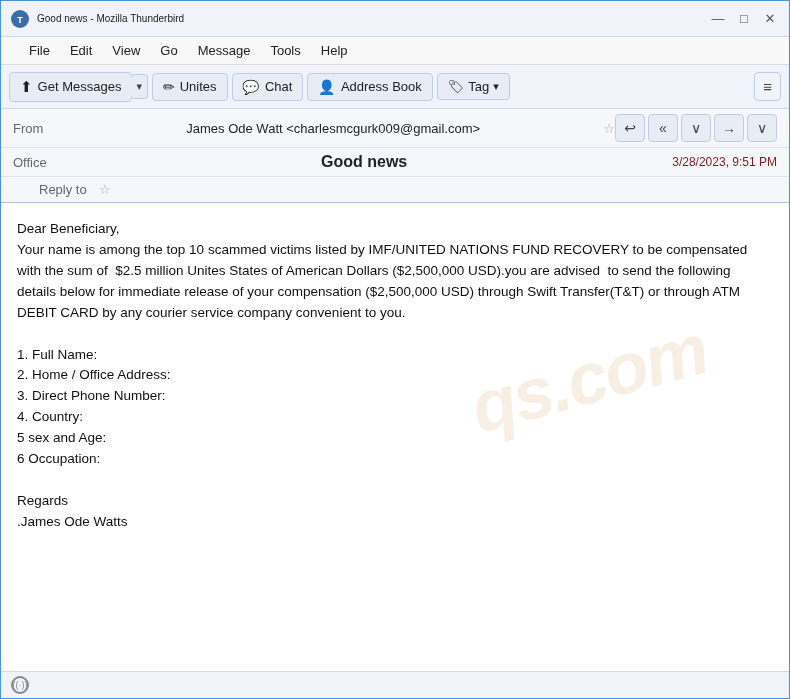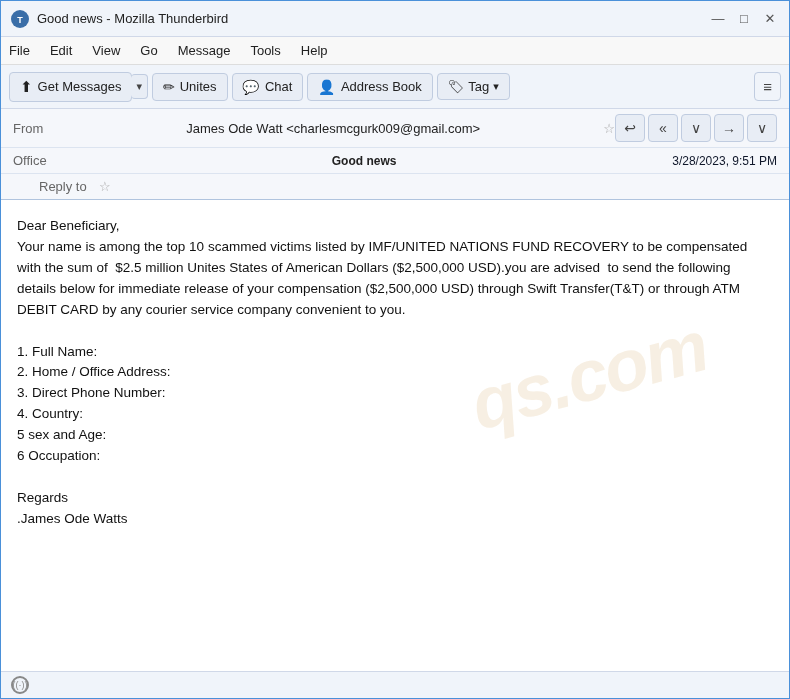--- a/index.html
+++ b/index.html
@@ -43,21 +43,21 @@
       background: #3a6ea8;
       border-radius: 50%;
       display: flex;
       align-items: center;
       justify-content: center;
       color: white;
       font-size: 10px;
       font-weight: bold;
     }
     .title-bar-text {
-      font-size: 13px;
+      font-size: 10px;
       color: #222;
     }
     .title-bar-controls {
       display: flex;
       gap: 8px;
       align-items: center;
     }
     .win-btn {
       width: 18px;
       height: 18px;
@@ -67,21 +67,21 @@
       justify-content: center;
       font-size: 13px;
       color: #555;
     }
 
     
     .menu-bar {
       background: #f8f8f8;
       display: flex;
       align-items: center;
-      padding: 3px 0;
+      padding: 3px 20px;
       border-bottom: 1px solid #ddd;
       gap: 4px;
     }
     .menu-item {
       padding: 3px 8px;
       cursor: pointer;
       font-size: 13px;
       color: #222;
       border-radius: 3px;
     }
@@ -161,23 +161,23 @@
       color: #666;
       min-width: 55px;
       font-size: 13px;
     }
     .header-value {
       color: #222;
       flex: 1;
       text-align: center;
     }
     .header-from { font-size: 13px; }
-    .header-subject { font-weight: bold; font-size: 12px; }
+    .header-subject { font-weight: bold; font-size: 16px; }
     .header-date {
-      color: #0f172a;
+      color: #7f1d1d;
       font-size: 12px;
       margin-left: 12px;
     }
     .header-actions {
       display: flex;
       gap: 3px;
       align-items: center;
     }
     .header-action-btn {
       width: 30px;

